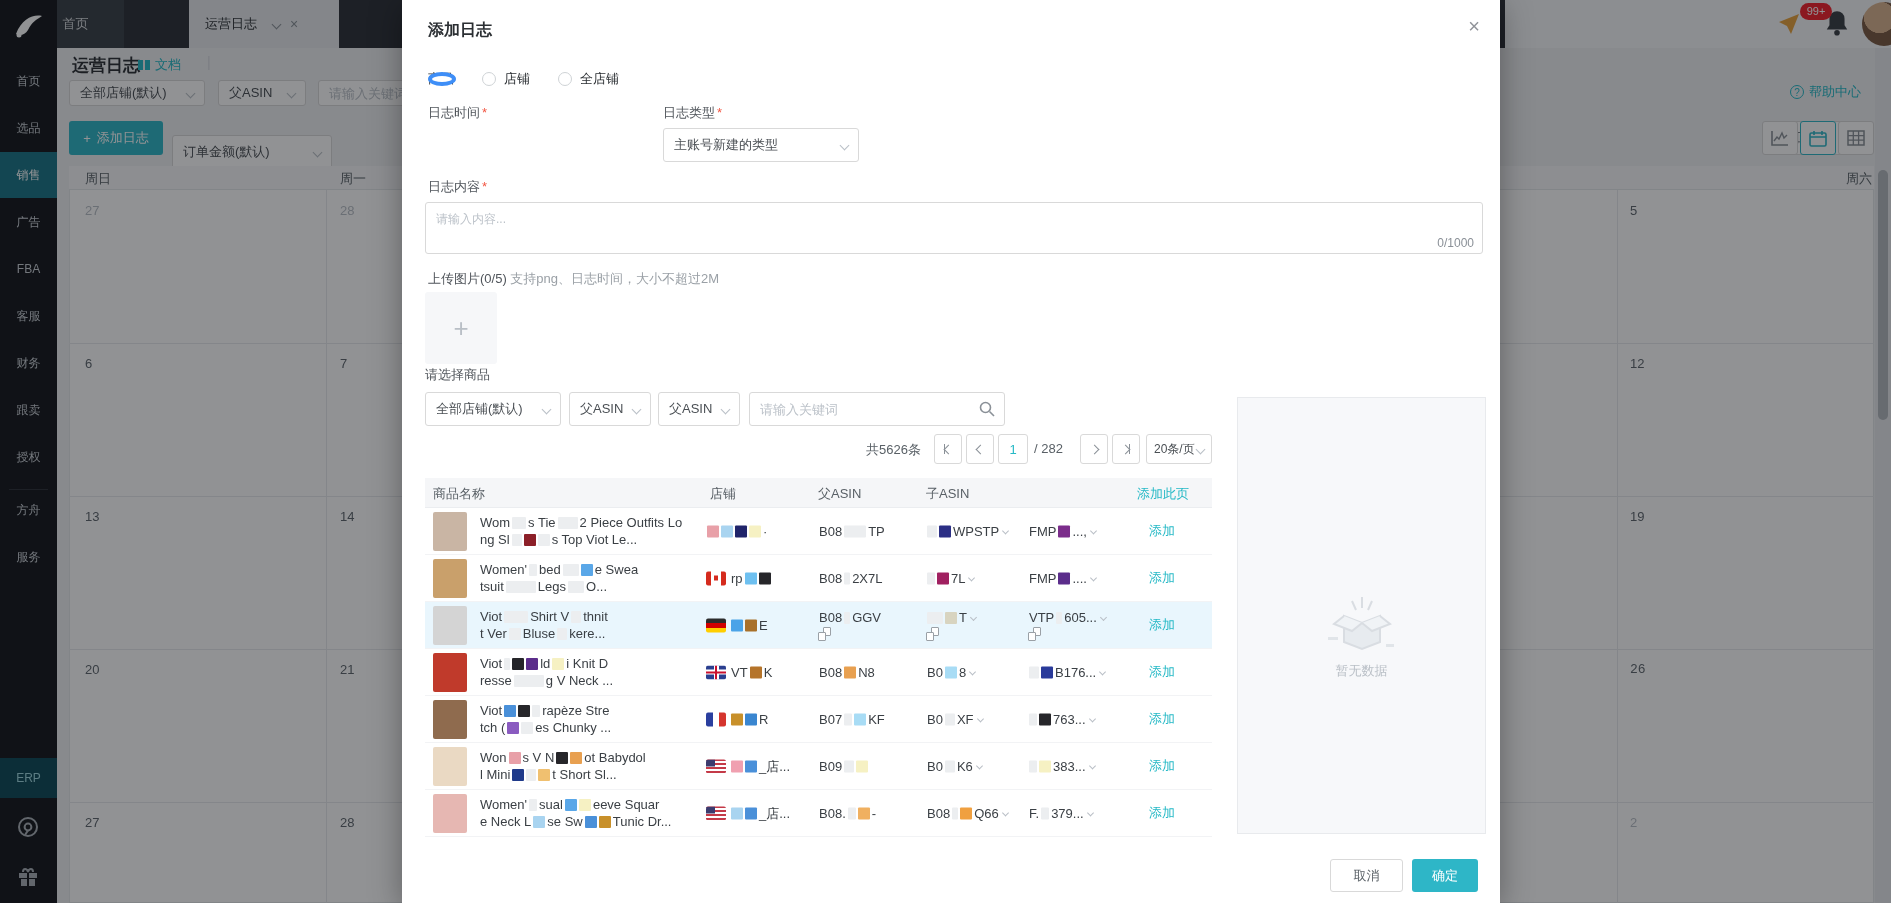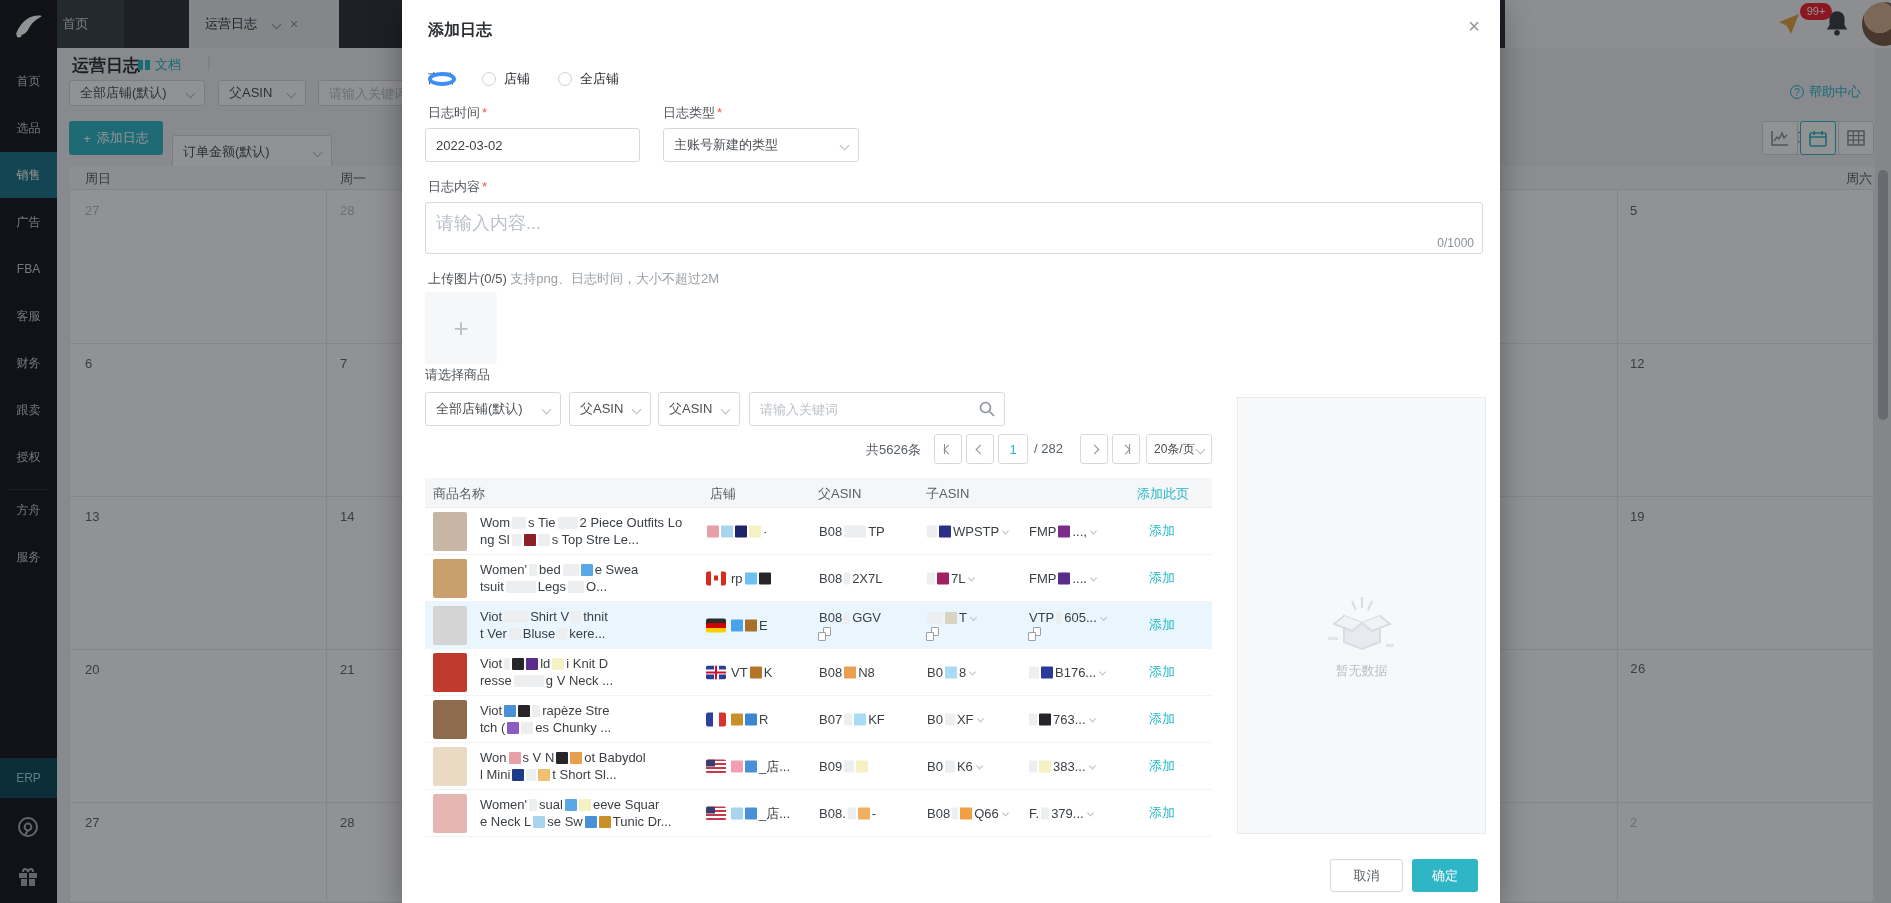--- a/index.html
+++ b/index.html
@@ -72,21 +72,21 @@
   #modal-close{left:1058px;top:12px;width:28px;height:28px;font-size:20px;color:#909399;
     display:flex;align-items:center;justify-content:center;cursor:pointer;}
   .radio-row{left:26px;top:70px;display:flex;align-items:center;gap:28px;font-size:13px;color:#2b2f33;}
   .radio{width:14px;height:14px;border-radius:50%;border:1px solid #cfd3d6;background:#fff;flex:none;}
   .radio.sel{border:4px solid #3e8ef7;}
   .r-opt{display:flex;align-items:center;gap:8px;cursor:pointer;}
   .f-label{position:absolute;font-size:13px;color:#50555b;}
   .f-label .req{color:#f25643;margin-left:2px;}
   #textarea-wrap{left:23px;top:202px;width:1058px;height:52px;border:1px solid #d9d9d9;border-radius:3px;background:#fff;}
   #textarea-wrap textarea{width:100%;height:34px;border:none;outline:none;resize:none;
-    font-family:inherit;font-size:18px;padding:8px 10px;color:#3a3f44;background:transparent;}
+    font-family:inherit;font-size:12px;padding:8px 10px;color:#3a3f44;background:transparent;}
   #textarea-wrap textarea::placeholder{color:#bcc2c9;}
   #char-count{position:absolute;right:8px;bottom:3px;font-size:12px;color:#8a9097;}
   .up-label{left:26px;top:270px;font-size:13px;color:#50555b;}
   .up-hint{color:#9aa0a6;}
   #upload-box{left:23px;top:292px;width:72px;height:72px;background:#f6f7f9;border-radius:3px;
     display:flex;align-items:center;justify-content:center;color:#b9bfc6;font-size:26px;cursor:pointer;}
   .sec-label{left:23px;top:366px;font-size:13px;color:#50555b;}
   #search-ico{position:absolute;right:10px;top:9px;}
   
   .pg-txt{position:absolute;top:441px;font-size:13px;color:#596066;}
@@ -316,21 +316,20 @@
       </span>
     <span class="r-opt">
         <i class="radio"></i>
         <span>全店铺</span>
       </span>
   </div>
 
   <div class="f-label" style="left:26px;top:104px;">
     <span>日志时间</span><span class="req">*</span>
   </div>
-  <input class="inp" style="left: 23px; top: 128px; width: 215px; height: 34px;" value="2022-03-02">
 
   <div class="f-label" style="left:261px;top:104px;">
     <span>日志类型</span><span class="req">*</span>
   </div>
   <div class="sel" style="left:261px;top:128px;width:196px;height:34px;">
     <span>主账号新建的类型</span>
       <span class="caret"></span>
   </div>
 
   <div class="f-label" style="left:26px;top:178px;">
@@ -414,21 +413,21 @@
               <span class="cens cg" style="width: 14px;"></span>
               <span class="seg">s Tie</span>
               <span class="cens cg" style="width: 20px;"></span>
               <span class="seg">2 Piece Outfits Lo</span>
             </div>
             <div class="nline">
               <span class="seg">ng Sl</span>
               <span class="cens cg" style="width: 10px;"></span>
               <span class="cens" style="background: rgb(140, 31, 40);"></span>
               <span class="cens cg" style="width: 12px;"></span>
-              <span class="seg">s Top Stre Le...</span>
+              <span class="seg">s Top Viot Le...</span>
             </div>
           </div>
           <div class="cell c-shop">
             <div class="nline">
               <span class="cens" style="background: rgb(232, 160, 168);"></span>
               <span class="cens" style="background: rgb(169, 212, 240);"></span>
               <span class="cens" style="background: rgb(32, 36, 106);"></span>
               <span class="cens" style="background: rgb(246, 241, 195);"></span>
               <span class="seg">·</span>
             </div>

